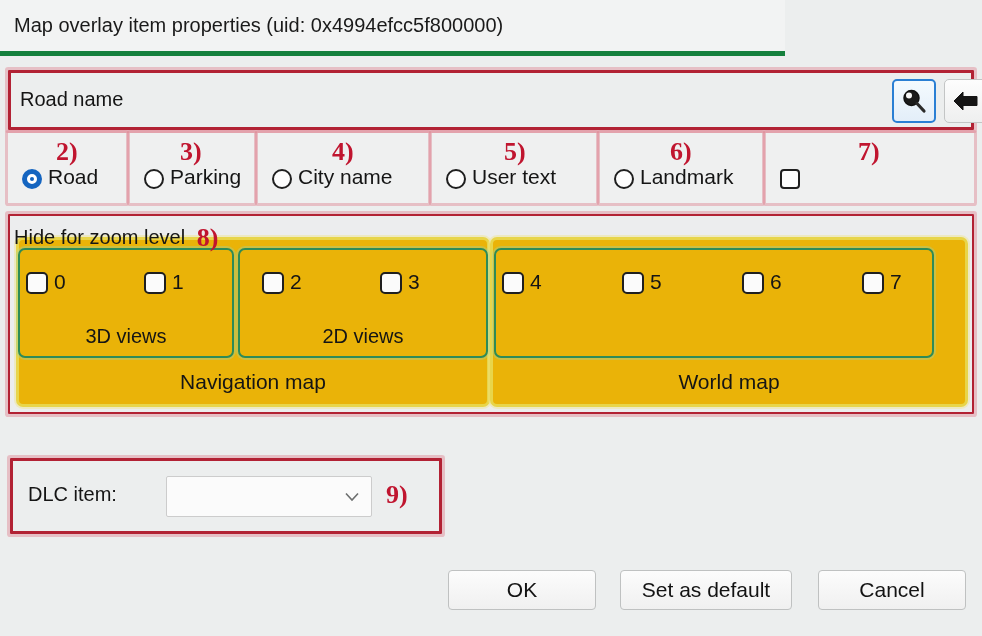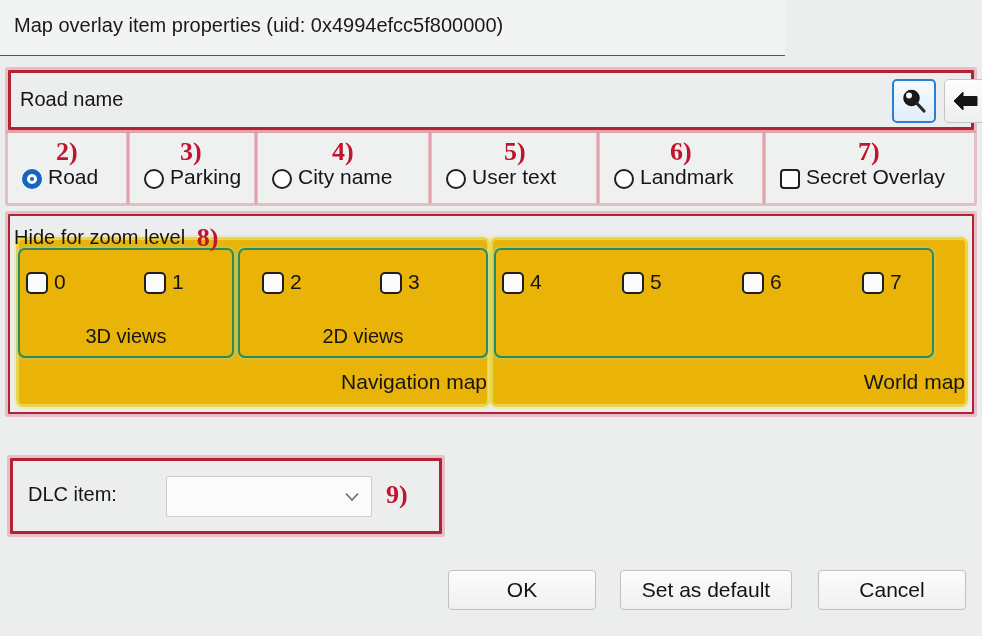--- a/index.html
+++ b/index.html
@@ -15,21 +15,21 @@
     overflow: hidden;
     position: relative;
   }
 
   
   .titlebar {
     position: absolute;
     left: 0; top: 0;
     width: 785px; height: 56px;
     background: #f2f3f3;
-    border-bottom: 1px solid #15803d;
+    border-bottom: 5px solid #15803d;
     box-sizing: border-box;
   }
   .title-text {
     position: absolute;
     left: 14px; top: 14px;
     font-size: 20px;
     color: #1a1a1a;
     white-space: nowrap;
   }
 
@@ -179,21 +179,21 @@
   .navbox {
     position: absolute;
     box-sizing: border-box;
     background: #eab308;
     border-radius: 7px;
   }
   .grouplabel {
     position: absolute;
     bottom: 10px;
     left: 0; right: 0;
-    text-align: right;
+    text-align: center;
     font-size: 21px;
     white-space: nowrap;
   }
   .viewlabel {
     position: absolute;
     bottom: 8px;
     left: 0; right: 0;
     text-align: center;
     font-size: 20px;
     white-space: nowrap;
@@ -318,21 +318,20 @@
     </div>
   <div class="opt-label">Landmark</div>
 </div>
 
 <div class="anno" style="left:766px; top:133px; width:208px; height:70px;"></div>
 <div class="optbox" style="left:766px; width:208px;">
   <div class="anno-num" style="left:92px; top:6px;">7)</div>
   <div class="opt-ctl">
       <div class="checkbox-sq"></div>
     </div>
-  <div class="opt-label">Secret Overlay</div>
 </div>
 
 <div class="anno" style="left:8px; top:214px; width:966px; height:200px;"></div>
 
 <div id="zoom-group"></div>
 
 <div id="zoom-group-label">
   <span>Hide for zoom level</span>
   <span class="anno-num" style="position:relative; left:6px; top:2px; display:inline-block;">8)</span>
 </div>

